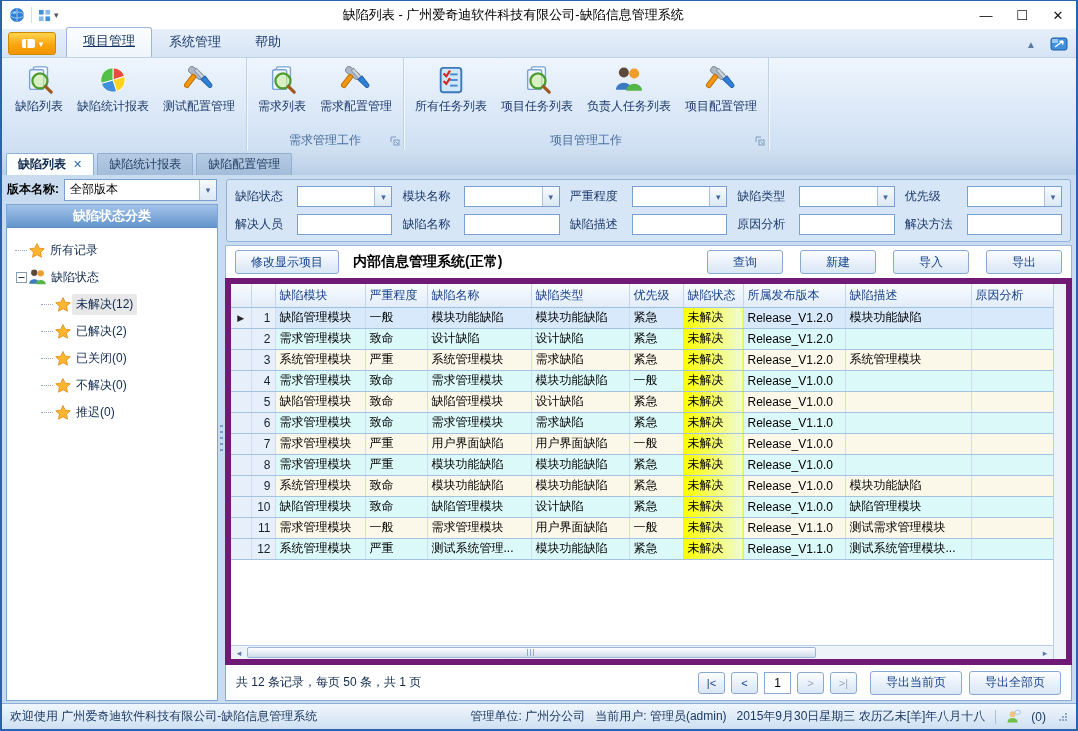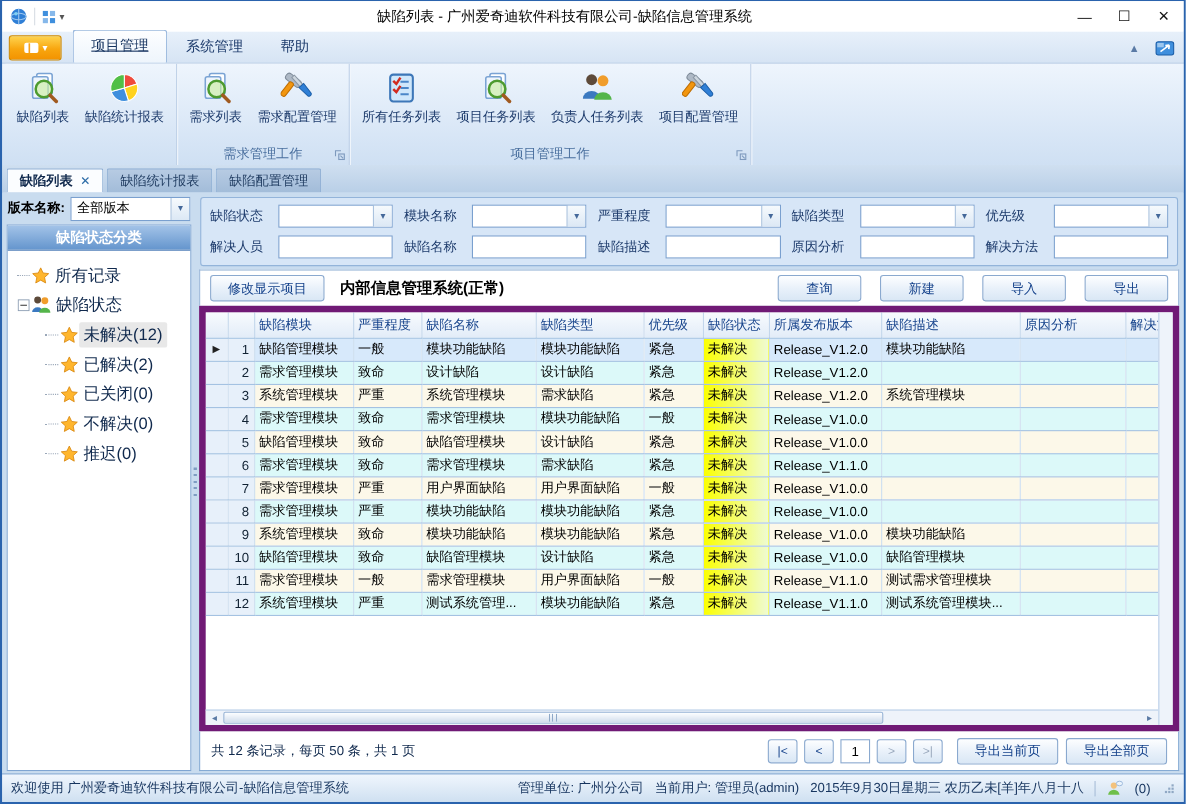--- a/index.html
+++ b/index.html
@@ -39,31 +39,31 @@
 
   
   .doctabs { height:25px; flex:none; background:linear-gradient(#cfdff0,#b9cfe7); display:flex; align-items:flex-end; padding:0 0 0 4px; gap:3px; }
   .dtab { height:22px; padding:0 11px; display:flex; align-items:center; gap:7px; font-size:12px; color:#1e3a5f;
     background:linear-gradient(#b7cbe3,#a2bcd9); border:1px solid #8fafd4; border-bottom:none; border-radius:2px 2px 0 0; }
   .dtab.active { background:#fbfdff; font-weight:bold; color:#10294d; }
   .dtab .x { color:#2e6da8; font-weight:bold; font-size:11px; }
 
   
   .main { flex:1; display:flex; padding:0 4px 2px; min-height:0; background:#c9dcef; }
-  .left-col { width:168px; flex:none; display:flex; flex-direction:column; min-height:0; }
+  .left-col { width:212px; flex:none; display:flex; flex-direction:column; min-height:0; }
   .version-row { height:29px; flex:none; display:flex; align-items:center; gap:5px; padding:3px 1px; }
   .version-label { font-size:12px; font-weight:bold; color:#000; white-space:nowrap; }
   .dropdown { flex:1; height:22px; background:#fff; border:1px solid #7aa0cf; display:flex; align-items:center; font-size:12px; color:#000; padding-left:5px; }
   .dd-btn { width:17px; height:100%; margin-left:auto; background:linear-gradient(#f6fafd,#dce8f5); border-left:1px solid #aac2de;
     display:flex; align-items:center; justify-content:center; color:#44689a; font-size:9px; }
   .tree-panel { flex:1; border:1px solid #7fa5d2; background:#fff; display:flex; flex-direction:column; min-height:0; }
   .tree-header { height:23px; flex:none; background:linear-gradient(#a3c3e8,#6495cd); border-bottom:1px solid #5d88bd;
     color:#fff; font-weight:bold; font-size:13px; display:flex; align-items:center; justify-content:center; }
   .tree-body { flex:1; padding:9px 2px; overflow:hidden; }
-  .tree-item { height:27px; display:flex; align-items:center; font-size:15px; color:#10294d; white-space:nowrap; }
+  .tree-item { height:27px; display:flex; align-items:center; font-size:12px; color:#10294d; white-space:nowrap; }
   .tree-item .guide { width:12px; flex:none; border-top:1px dotted #9aa7b8; margin-right:1px; }
   .t-exp { width:13px; flex:none; display:flex; justify-content:center; line-height:0; }
   .t-label { padding:2px 4px; border-radius:2px; }
   .tree-item.selected .t-label { background:#e8e8e8; }
 
   .splitter { width:7px; flex:none; display:flex; align-items:center; justify-content:center; }
   .splitter .grip { width:3px; height:26px; background:repeating-linear-gradient(#7e9cc2 0 2px,transparent 2px 6px); }
 
   .right-col { flex:1; display:flex; flex-direction:column; min-width:0; min-height:0; }
   .filter-wrap { flex:none; padding:4px 1px 3px; }
@@ -194,20 +194,33 @@
             <span>缺陷列表</span>
           </div>
           <div class="rbtn">
             <span style="line-height: 0;"><svg width="30" height="30" viewBox="0 0 32 32">
                 <path d="M16 16 L16 3 A13 13 0 0 1 28.4 12.1 Z" fill="#ef4b3c" stroke="#fff"></path>
                 <path d="M16 16 L28.4 12.1 A13 13 0 0 1 20 28.4 Z" fill="#ffd21e" stroke="#fff"></path>
                 <path d="M16 16 L20 28.4 A13 13 0 0 1 3.4 19.5 Z" fill="#3f8fdd" stroke="#fff"></path>
                 <path d="M16 16 L3.4 19.5 A13 13 0 0 1 16 3 Z" fill="#52bf47" stroke="#fff"></path>
               </svg></span>
             <span>缺陷统计报表</span>
+          </div>
+          <div class="rbtn">
+            <span style="line-height: 0;"><svg width="30" height="30" viewBox="0 0 32 32">
+                <g transform="rotate(38 12 10)">
+                  <rect x="3" y="5" width="17" height="7" rx="3" fill="#aeb9c6" stroke="#7e8b99"></rect>
+                  <rect x="9.5" y="11" width="5" height="16" rx="2" fill="#f2960f" stroke="#c06e00"></rect>
+                </g>
+                <g transform="rotate(-42 22 16)">
+                  <rect x="20.6" y="1" width="3.4" height="12" fill="#cdd6de" stroke="#8a97a5"></rect>
+                  <path d="M19.3 13 h6 l-1 12 a2.2 2.2 0 0 1 -4 0 Z" fill="#2f7fd6" stroke="#1b5ea8"></path>
+                </g>
+              </svg></span>
+            <span>测试配置管理</span>
           </div>
         </div>
       </div>
       <div class="rgroup">
         <div class="rbuttons">
           <div class="rbtn">
             <span style="line-height: 0;"><svg width="30" height="30" viewBox="0 0 32 32">
                 <rect x="10" y="2" width="15" height="20" rx="2" fill="#fdfeff" stroke="#7aa3d4" stroke-width="1.5"></rect>
                 <rect x="6" y="5" width="15" height="21" rx="2" fill="#eef5fd" stroke="#7aa3d4" stroke-width="1.5"></rect>
                 <circle cx="17" cy="17" r="8" fill="#cdeca3" fill-opacity="0.65" stroke="#4d9b2f" stroke-width="2.4"></circle>

